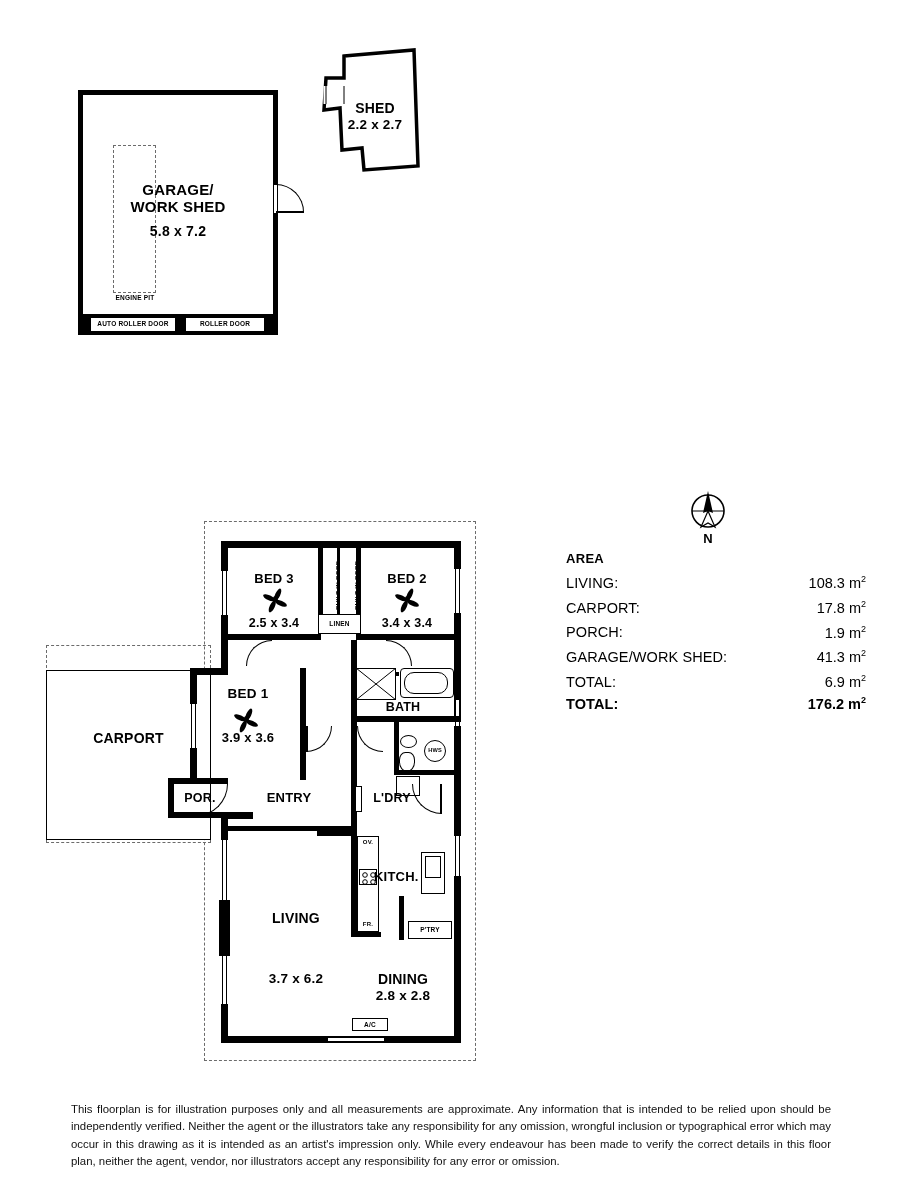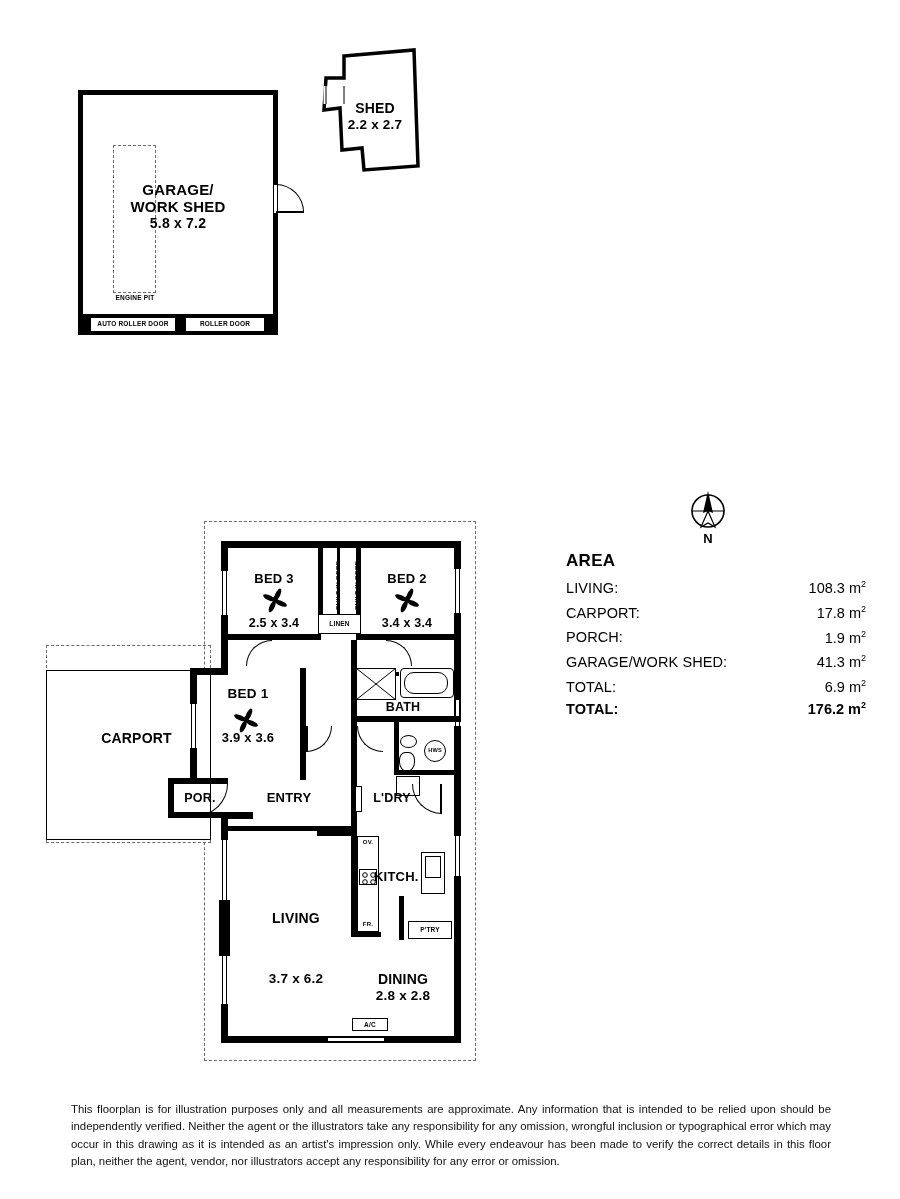--- a/index.html
+++ b/index.html
@@ -64,21 +64,21 @@
     position: absolute; left: 50%; top: 50%;
     width: 5px; height: 5px; margin: -2.5px 0 0 -2.5px;
     background: #000; border-radius: 50%;
   }
 
   
   .door-arc { position: absolute; border: 1px solid #000; border-radius: 50%; }
 
   
   #area-panel { position: absolute; left: 566px; top: 551px; width: 300px; }
-  #area-title { font-size: 17px; font-weight: bold; letter-spacing: .3px; }
+  #area-title { font-size: 13px; font-weight: bold; letter-spacing: .3px; }
   .area-row { display: flex; justify-content: space-between; align-items: baseline; font-size: 14.5px; margin-top: 8px; }
   .area-row .k { letter-spacing: .1px; }
   .area-row .v { font-variant-numeric: tabular-nums; }
   .area-row.total { font-weight: bold; margin-top: 5px; }
   sup { font-size: 9px; vertical-align: super; }
 
   
   #compass { position: absolute; left: 682px; top: 487px; width: 52px; height: 62px; }
   #compass .n-letter { position: absolute; left: 0; top: 44px; width: 52px; text-align: center; font-size: 13px; font-weight: bold; }
 
@@ -115,21 +115,21 @@
     <div class="dashed-box" style="left:113px; top:145px; width:43px; height:148px;"></div>
     <div class="tiny" style="left:104px; top:294px; width:62px;">ENGINE PIT</div>
 
     <div style="position:absolute; left:274px; top:185px; width:3px; height:28px; background:#fff;"></div>
     <div class="door-arc" style="left:276px; top:184px; width:28px; height:28px; border-color:#000; border-radius:0 100% 0 0; border-left:none; border-bottom:none;"></div>
     <div class="wall" style="left:276px; top:211px; width:28px; height:2px;"></div>
 
     <div class="label" style="left:98px; top:182px; width:160px; font-size:15px;">
       <span class="nm">GARAGE/</span>
       <span class="nm">WORK SHED</span>
-      <span class="dim" style="font-size:14px;">5.8 x 7.2</span>
+      <span class="dim" style="font-size:14px;margin-top:8px;">5.8 x 7.2</span>
     </div>
 
     <div style="position:absolute; left:318px; top:48px; width:104px; height:124px;">
       <svg width="104" height="124" viewBox="0 0 104 124">
         <polygon points="26,8 96,2 100,118 46,122 44,100 24,102 22,60 6,62 8,30 26,30" fill="#ffffff" stroke="#000000" stroke-width="3.5"></polygon>
         <line x1="8" y1="38" x2="8" y2="56" stroke="#ffffff" stroke-width="5"></line>
         <line x1="8" y1="38" x2="8" y2="56" stroke="#000000" stroke-width="1"></line>
         <line x1="26" y1="38" x2="26" y2="56" stroke="#000000" stroke-width="1"></line>
       </svg>
     </div>
@@ -179,21 +179,21 @@
       </div>
     </div>
   </div>
 
   <div id="house" style="position:absolute; left:0; top:0; width:900px; height:1100px;">
 
     <div class="dashed-box" style="left:204px; top:521px; width:272px; height:540px;"></div>
     <div class="dashed-box" style="left:46px; top:645px; width:165px; height:198px;"></div>
 
     <div class="thin-outline" style="left:46px; top:670px; width:165px; height:170px; border-width:1.5px;"></div>
-    <div class="label" style="left:64px; top:731px; width:145px; font-size:14px;">
+    <div class="label" style="left:56px; top:731px; width:145px; font-size:14px;">
       <span class="nm">CARPORT</span>
     </div>
 
     <div class="wall" style="left:221px; top:541px; width:240px; height:7px;"></div>
 
     <div class="wall" style="left:221px; top:541px; width:7px; height:30px;"></div>
     <div class="wall" style="left:222px; top:571px; width:5px; height:44px; background:#fff; border-left:1px solid #000; border-right:1px solid #000;"></div>
     <div class="wall" style="left:221px; top:615px; width:7px; height:58px;"></div>
     <div class="wall" style="left:190px; top:668px; width:7px; height:36px;"></div>
     <div class="wall" style="left:191px; top:704px; width:5px; height:44px; background:#fff; border-left:1px solid #000; border-right:1px solid #000;"></div>

